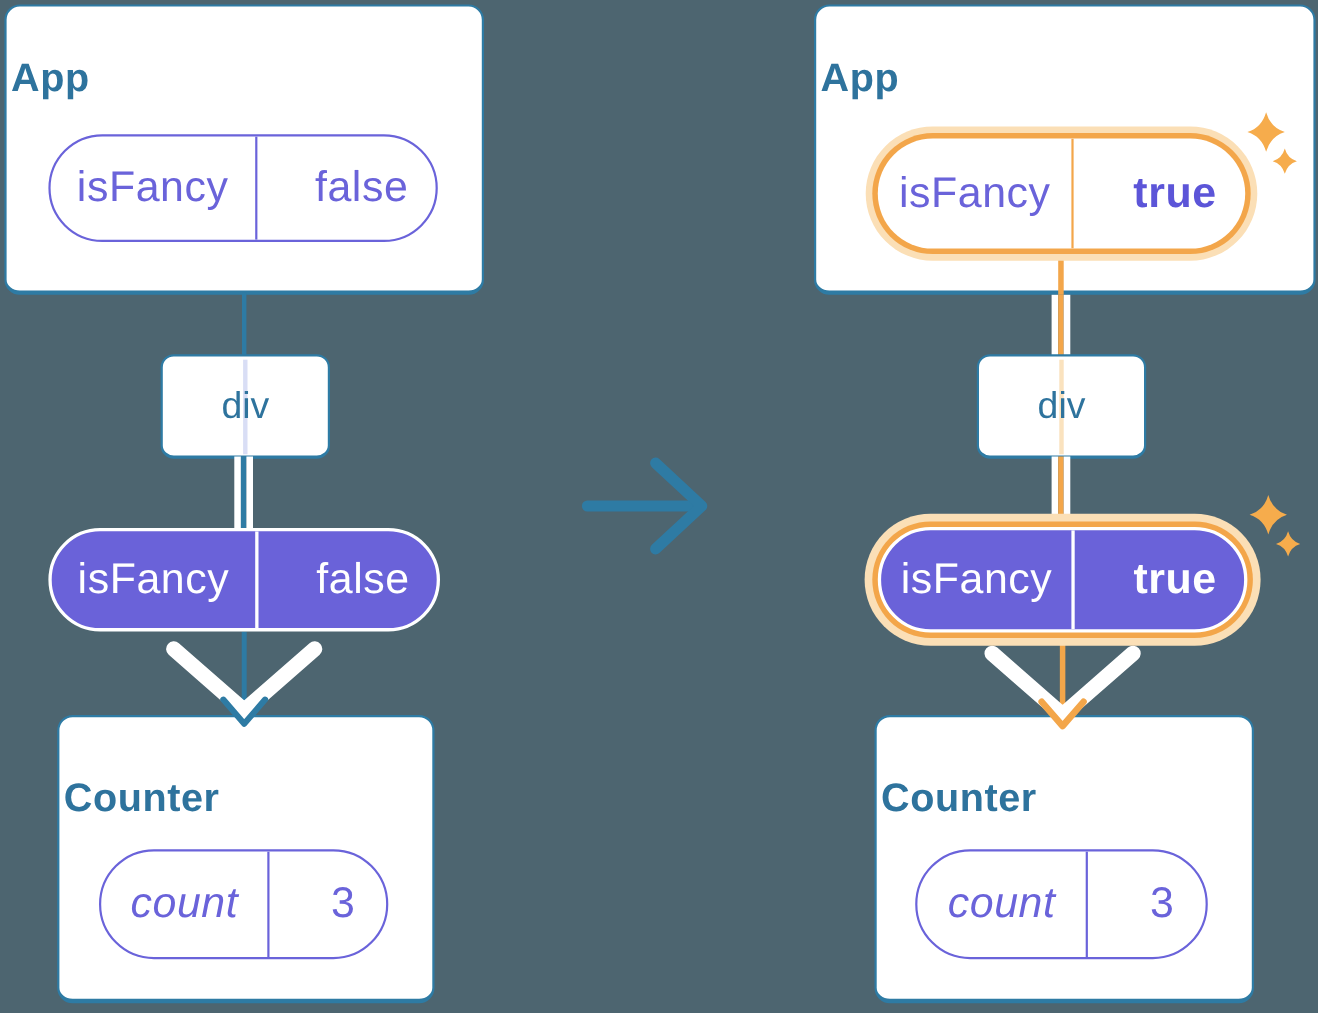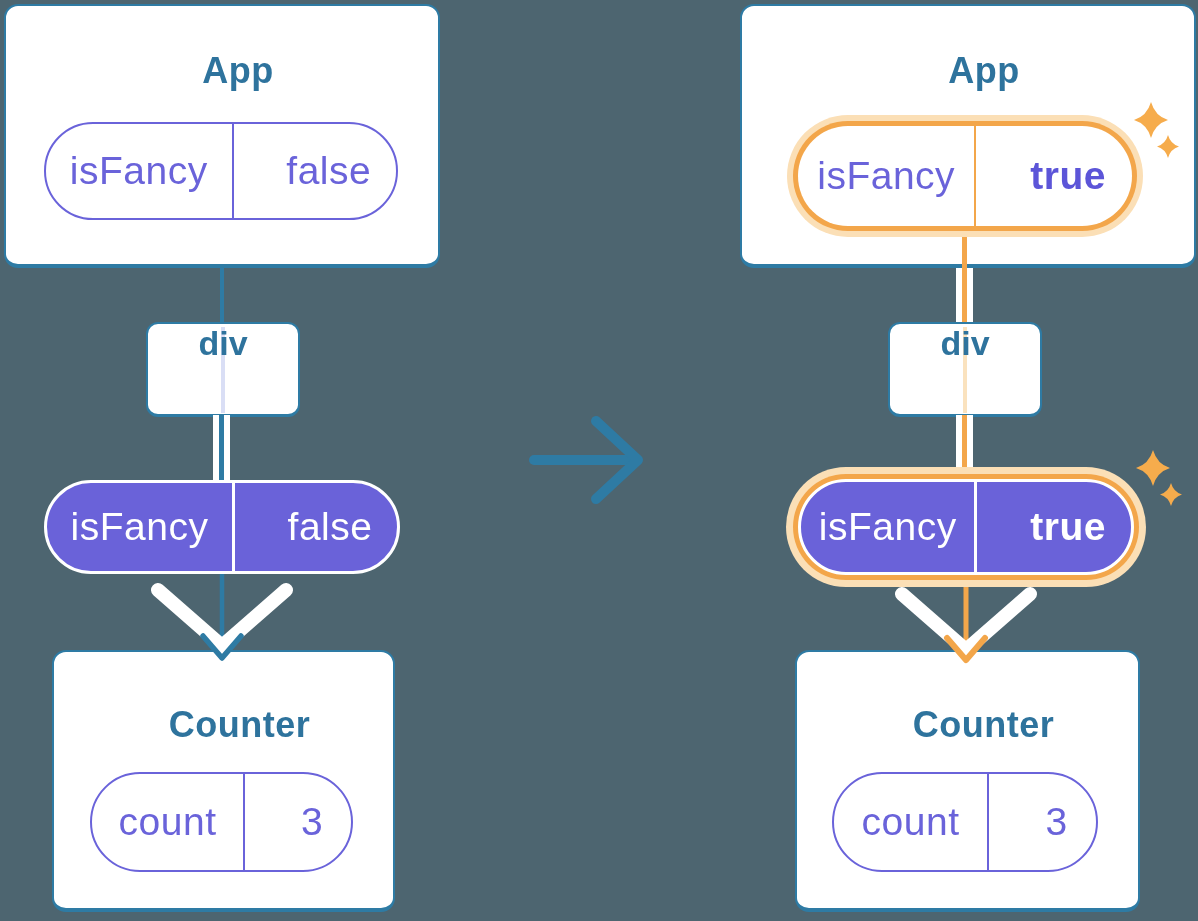--- a/index.html
+++ b/index.html
@@ -14,33 +14,32 @@
 
   
   .card{
     background:#FFFFFF;
     border:2px solid #2E7BA4;
     border-bottom-width:4px;
     border-radius:14px;
     box-sizing:border-box;
   }
   .card-title{
-    position:absolute;left:16px;width:100%;
-    text-align:center;
+    position:absolute;left:4px;width:100%;
     font-size:36px;font-weight:600;letter-spacing:.5px;
     color:#2E739D;
   }
   .small-card{
     background:#FFFFFF;
     border:2px solid #2E7BA4;
     border-bottom-width:3px;
     border-radius:12px;
     box-sizing:border-box;
-    display:flex;justify-content:center;
-    font-size:34px;font-weight:700;color:#2E739D;
+    display:flex;align-items:center;justify-content:center;
+    font-size:34px;font-weight:400;color:#2E739D;
   }
 
   
   .pill{
     display:flex;align-items:stretch;
     border-radius:60px;
     box-sizing:border-box;
     font-size:39px;letter-spacing:.5px;
     overflow:hidden;
   }
@@ -68,21 +67,21 @@
     box-shadow:0 0 0 5px #F3A64A,0 0 0 11px #FBDFB6;
   }
   .pill-hl-outline .seg-key{border-right:2.5px solid #F3A64A;}
   .pill-hl-solid{
     background:#6A62D9;
     border:3px solid #FFFFFF;
     color:#FFFFFF;
     box-shadow:0 0 0 5px #F3A64A,0 0 0 12px #FBDFB6;
   }
   .pill-hl-solid .seg-key{border-right:3px solid #FFFFFF;}
-  .counter-pill .seg-key{width:66%;}
+  .counter-pill .seg-key{width:66%;font-style:italic;}
   .counter-pill .seg-val{width:34%;}
   .bold-val{font-weight:700;}
 
   
   .vline{position:absolute;}
   .vline-steel{background:#2E7BA4;}
   .vline-orange{background:#F3A64A;}
   .vline-lavender{background:#D9DEF5;}
   .vline-peach{background:#FAE2BE;}
   .triple{position:absolute;display:flex;}

